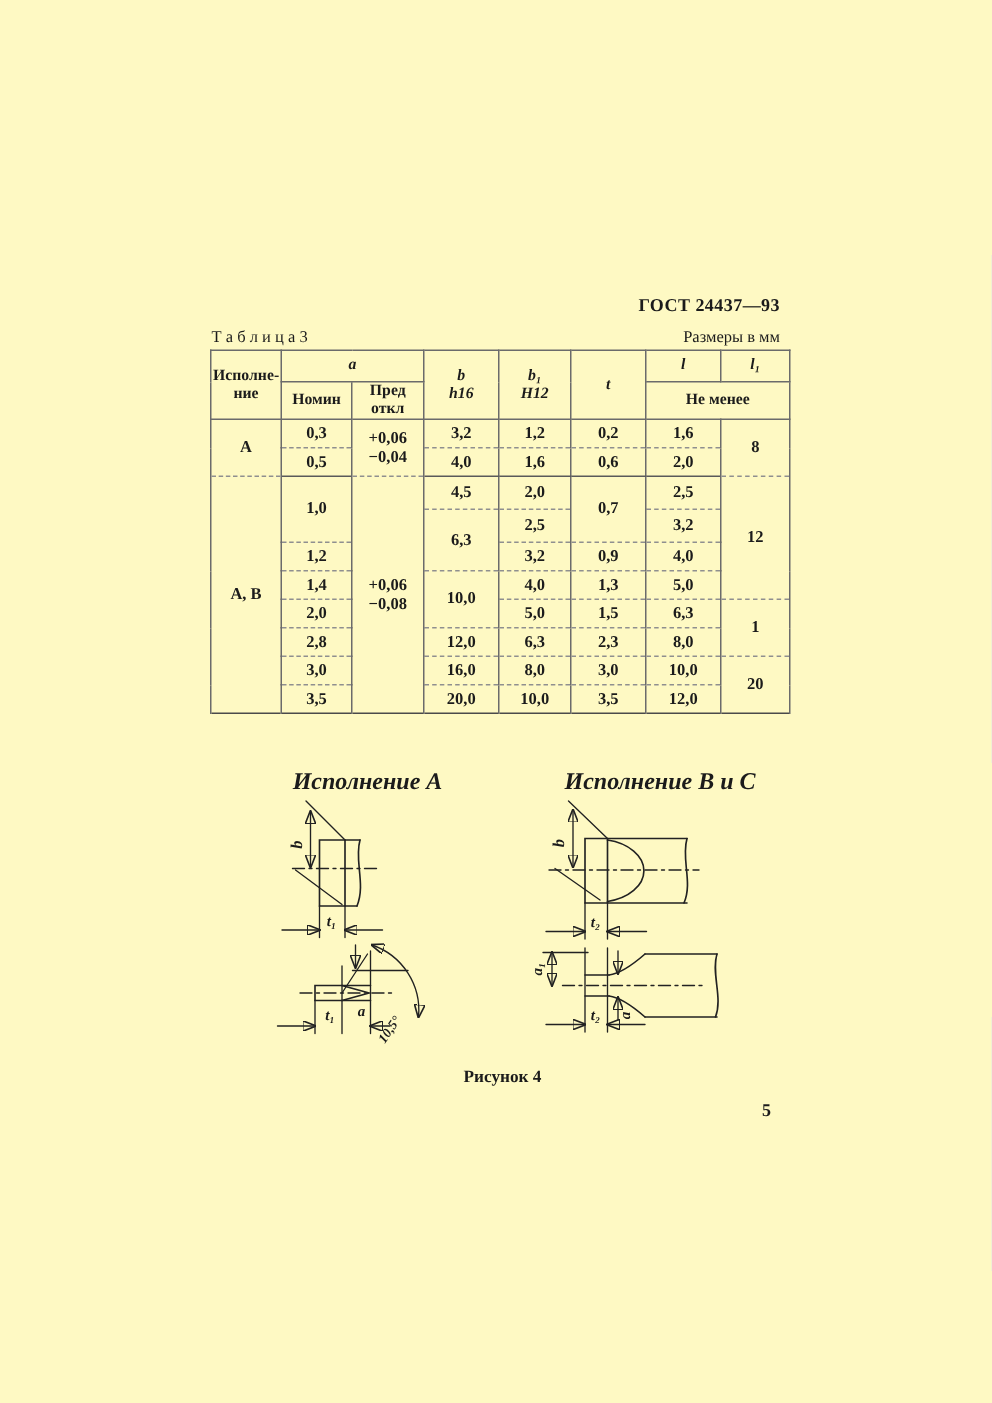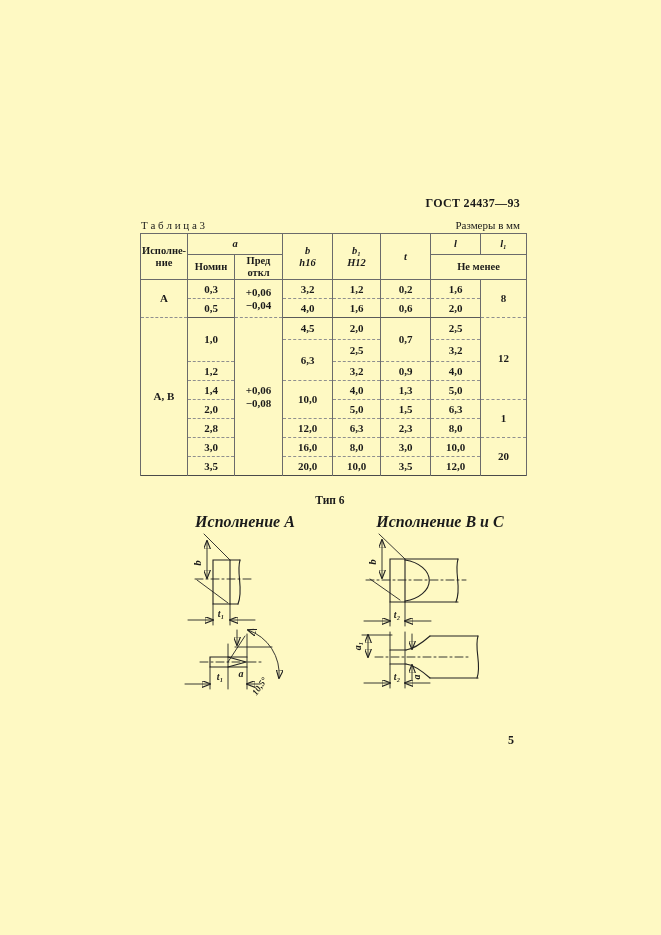--- a/index.html
+++ b/index.html
@@ -170,21 +170,20 @@
       <tr class="r">
         <td>3,5</td>
         <td>20,0</td>
         <td>10,0</td>
         <td>3,5</td>
         <td>12,0</td>
       </tr>
     </tbody>
   </table>
 
-  <div class="fig-type">Тип 6</div>
   <div class="fig-variant left">Исполнение А</div>
   <div class="fig-variant right">Исполнение В и С</div>
 
   <svg class="draw" style="left:175px;top:527px;" width="140" height="182" viewBox="0 0 140 182">
     <defs>
       <marker id="arr" markerWidth="9" markerHeight="7" refX="8.2" refY="3.5" orient="auto" markerUnits="userSpaceOnUse">
         <path d="M0,0 L9,3.5 L0,7 z" fill="#222" stroke="none"></path>
       </marker>
       <marker id="arrs" markerWidth="9" markerHeight="7" refX="8.2" refY="3.5" orient="auto-start-reverse" markerUnits="userSpaceOnUse">
         <path d="M0,0 L9,3.5 L0,7 z" fill="#222" stroke="none"></path>
@@ -256,15 +255,16 @@
       <text x="11" y="119" font-size="10" text-anchor="middle" transform="rotate(-90 11 119)">a₁</text>
       <path class="thin" d="M62,107 L62,122" marker-end="url(#arr)"></path>
       <path class="thin" d="M62,153 L62,138" marker-end="url(#arr)"></path>
       <text x="70" y="150" font-size="10" text-anchor="middle" transform="rotate(-90 70 150)">a</text>
       <path class="thin" d="M14,156 L40,156" marker-end="url(#arr)"></path>
       <path class="thin" d="M80,156 L55,156" marker-end="url(#arr)"></path>
       <text x="47" y="153" font-size="10" text-anchor="middle">t₂</text>
     </g>
   </svg>
 
+  <div class="fig-caption">Рисунок 4</div>
   <div class="page-number">5</div>
 
 </div>
 
 </body></html>

